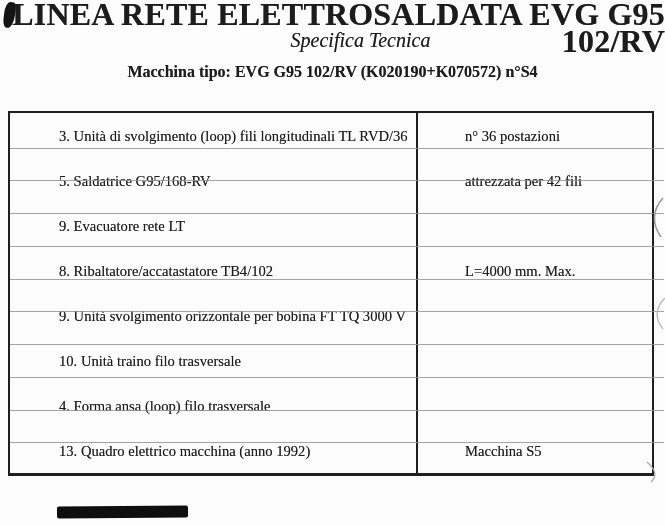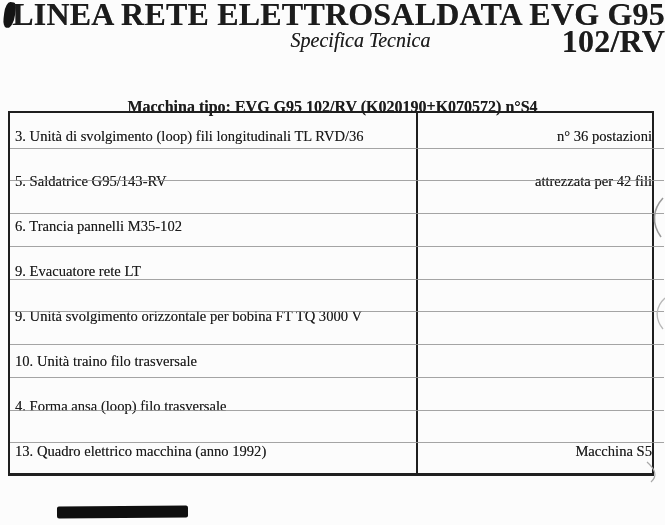--- a/index.html
+++ b/index.html
@@ -19,38 +19,38 @@
     letter-spacing:.2px;
   }
   .subtitle{
     position:absolute;top:28px;left:0;width:100%;
     text-align:center;font-style:italic;
     font-size:20px;line-height:24px;padding-left:28px;
   }
   .machine{
     position:absolute;top:60px;left:0;width:100%;
     text-align:center;font-weight:bold;
-    font-size:16px;line-height:23px;margin-top:35px;
+    font-size:16px;line-height:23px;
   }
   .spec-table{
     position:absolute;left:8px;top:111px;
     width:646px;height:365px;
     box-sizing:border-box;
     border:2px solid var(--table_border,#1f1f1f);
     border-bottom-width:3px;
     background:transparent;
   }
   .rows{
     position:absolute;left:0;top:0;right:0;bottom:0;
     display:flex;flex-direction:column;
   }
-  .row{flex:1;display:flex;align-items:center;position:relative;}
+  .row{flex:1;display:flex;align-items:center;position:relative;padding-left:44px;}
   .cell{white-space:nowrap;font-size:14.6px;line-height:16px;}
   .cell.item{flex:0 0 404px;box-sizing:border-box;padding-left:5px;overflow:visible;}
-  .cell.detail{flex:1;box-sizing:border-box;padding-left:7px;text-align:right;}
+  .cell.detail{flex:1;box-sizing:border-box;padding-left:7px;}
   .col-divider{
     position:absolute;left:406px;top:-1px;bottom:-1px;width:2px;
     background:var(--table_border,#1f1f1f);
   }
   .sep-line{
     position:absolute;left:0;width:654px;height:1px;
     background:var(--row_line,#949494);
     opacity:.85;
   }
   
@@ -77,30 +77,30 @@
   <div class="subtitle">Specifica Tecnica</div>
   <div class="machine">Macchina tipo: EVG G95 102/RV (K020190+K070572) n°S4</div>
 
   <div class="spec-table">
     <div class="rows">
         <div class="row">
           <div class="cell item">3. Unità di svolgimento (loop) fili longitudinali TL RVD/36</div>
           <div class="cell detail">n° 36 postazioni</div>
         </div>
         <div class="row">
-          <div class="cell item">5. Saldatrice G95/143-RV</div>
+          <div class="cell item">5. Saldatrice G95/168-RV</div>
           <div class="cell detail">attrezzata per 42 fili</div>
-        </div>
-        <div class="row">
-          <div class="cell item">6. Trancia pannelli M35-102</div>
-          <div class="cell detail"></div>
         </div>
         <div class="row">
           <div class="cell item">9. Evacuatore rete LT</div>
           <div class="cell detail"></div>
+        </div>
+        <div class="row">
+          <div class="cell item">8. Ribaltatore/accatastatore TB4/102</div>
+          <div class="cell detail">L=4000 mm. Max.</div>
         </div>
         <div class="row">
           <div class="cell item">9. Unità svolgimento orizzontale per bobina FT TQ 3000 V</div>
           <div class="cell detail"></div>
         </div>
         <div class="row">
           <div class="cell item">10. Unità traino filo trasversale</div>
           <div class="cell detail"></div>
         </div>
         <div class="row">

